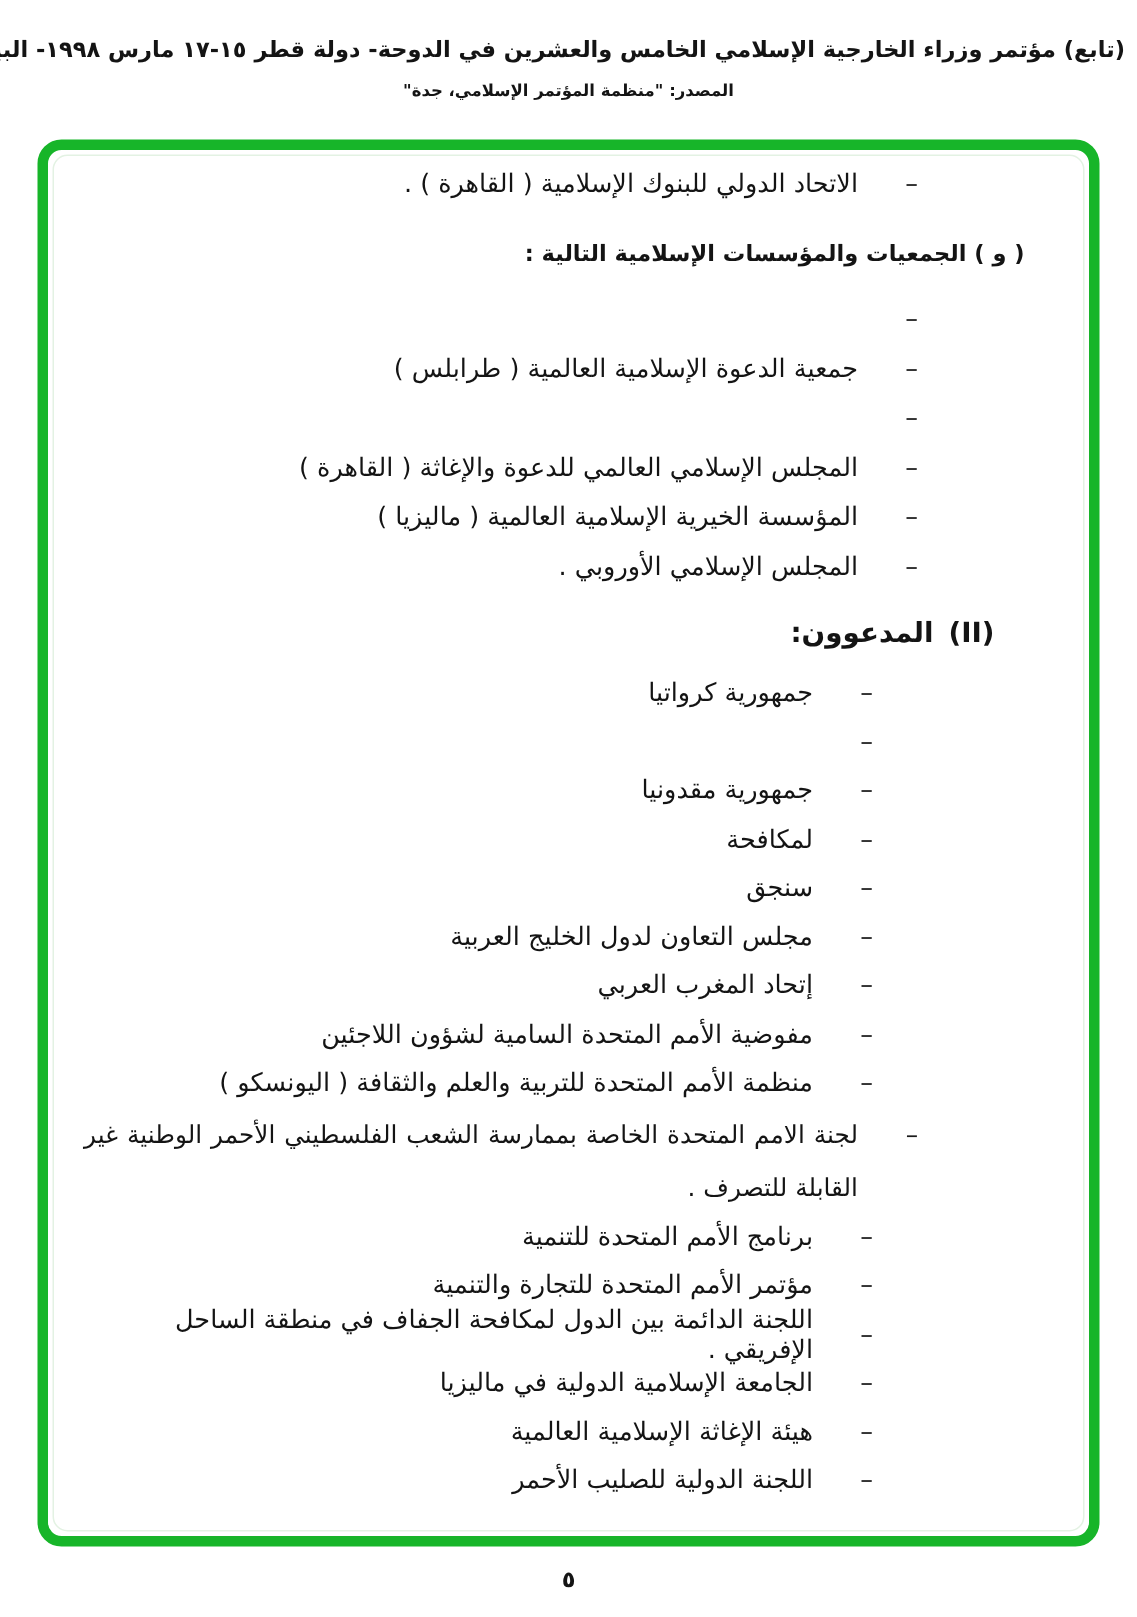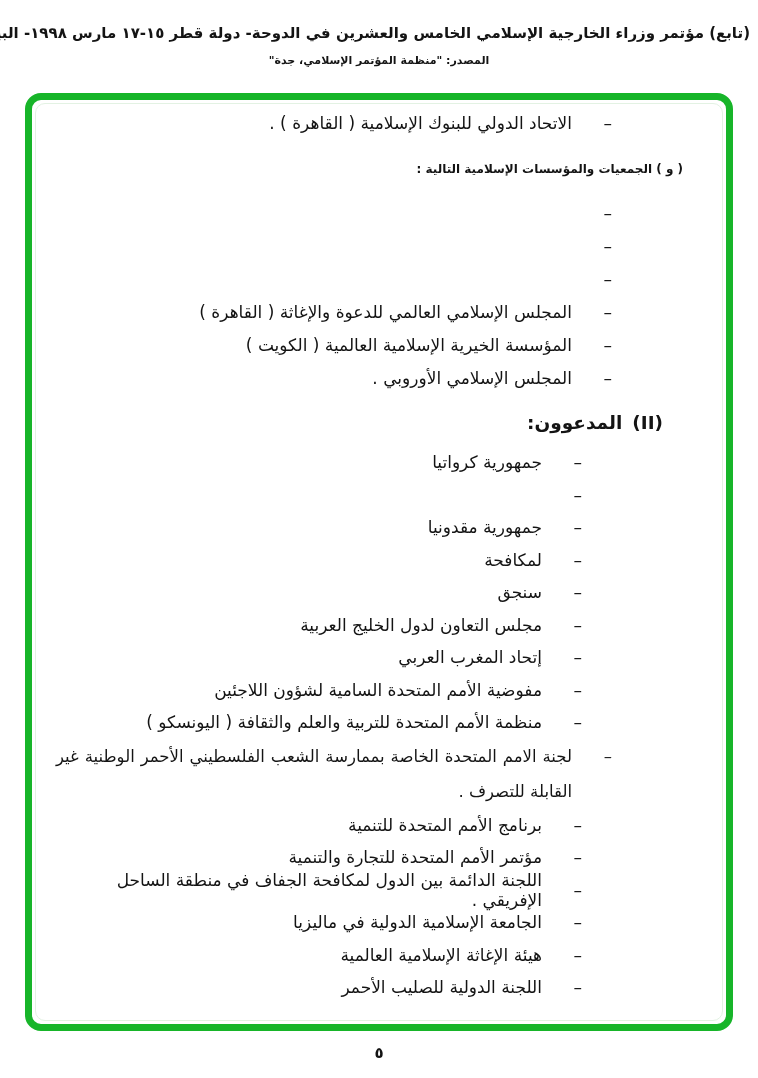--- a/index.html
+++ b/index.html
@@ -26,21 +26,21 @@
   .dash{flex:0 0 40px;width:40px;text-align:right;color:#1a1a1a;}
   .txt{flex:1 1 auto;}
   .g1{padding-right:92px;}
   .g2{padding-right:122px;height:32.5px;}
   .long{
     padding-right:92px;height:auto;min-height:70px;align-items:flex-start;
     line-height:35px;font-size:16.5px;
   }
   .long .txt{text-align:justify;}
   .heading1{
-    font-weight:bold;font-size:12px;height:33px;line-height:33px;
+    font-weight:bold;font-size:15px;height:33px;line-height:33px;
     margin:14px 21px 10px 0;
   }
   .heading2{
     font-weight:bold;font-size:18.5px;height:34px;line-height:34px;
     margin:12px 41px 6px 0;display:flex;gap:10px;align-items:center;
   }
   .page-number{
     direction:rtl;text-align:center;font-weight:bold;font-size:15px;
     margin-top:12px;line-height:20px;
   }
@@ -60,31 +60,32 @@
     <span class="txt">الاتحاد الدولي للبنوك الإسلامية ( القاهرة ) .</span>
   </div>
 
   <div class="heading1">( و ) الجمعيات والمؤسسات الإسلامية التالية :</div>
 
   <div class="row g1">
     <span class="dash">–</span>
   </div>
   <div class="row g1">
     <span class="dash">–</span>
+    <span class="txt">جمعية الدعوة الإسلامية العالمية ( طرابلس )</span>
   </div>
   <div class="row g1">
     <span class="dash">–</span>
   </div>
   <div class="row g1">
     <span class="dash">–</span>
     <span class="txt">المجلس الإسلامي العالمي للدعوة والإغاثة ( القاهرة )</span>
   </div>
   <div class="row g1">
     <span class="dash">–</span>
-    <span class="txt">المؤسسة الخيرية الإسلامية العالمية ( الكويت )</span>
+    <span class="txt">المؤسسة الخيرية الإسلامية العالمية ( ماليزيا )</span>
   </div>
   <div class="row g1">
     <span class="dash">–</span>
     <span class="txt">المجلس الإسلامي الأوروبي .</span>
   </div>
 
   <div class="heading2">
     <span class="numeral" dir="ltr">(II)</span>
     <span>المدعوون:</span>
   </div>

